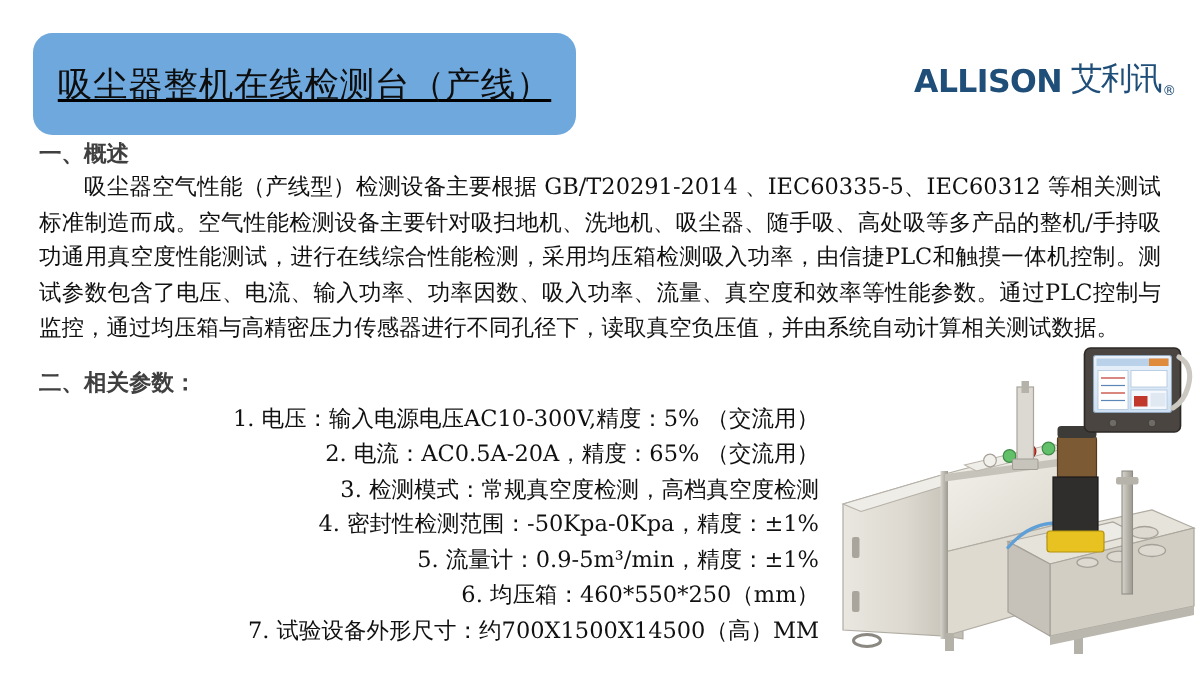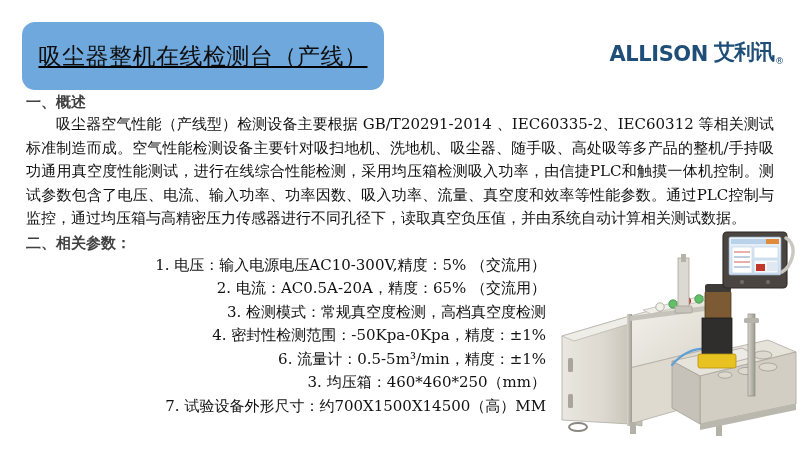--- a/index.html
+++ b/index.html
@@ -54,21 +54,21 @@
   #brand-latin {
     font-family: "DejaVu Sans", "Liberation Sans", sans-serif;
     font-size: 21px;
     font-weight: bold;
     color: #1f4e79;
     letter-spacing: -0.4px;
   }
   #brand-cn {
     font-family: "DejaVu Sans", "Liberation Sans", sans-serif;
     font-size: 21px;
-    font-weight: bold;
+    font-weight: normal;
     color: #1f4e79;
     margin-left: 6px;
     letter-spacing: -1px;
   }
   #brand-reg {
     font-family: "DejaVu Sans", "Liberation Sans", sans-serif;
     font-size: 9px;
     color: #1f4e79;
     margin-left: 1px;
     margin-top: -3px;
@@ -93,21 +93,22 @@
     font-family: "DejaVu Serif", "Liberation Serif", serif;
     font-size: 15px;
     color: #111111;
     line-height: 23.5px;
     text-indent: 30px;
     text-align: justify;
     margin: 1px 0 0 0;
     width: 748px;
   }
   #params-heading {
-    margin-top: 2px;
+    margin-top: 16px;
+    font-family: Liberation Mono, monospace;
   }
   #param-list {
     list-style: none;
     margin: 1px 0 0 0;
     padding: 0;
     width: 520px;
   }
   #param-list li {
     font-family: "DejaVu Serif", "Liberation Serif", serif;
     font-size: 15px;
@@ -141,31 +142,31 @@
     <span id="brand-cn">艾利讯</span>
     <span id="brand-reg">®</span>
   </div>
 
 </div>
 
 <div id="content">
 
   <p class="section-heading">一、概述</p>
 
-  <p id="overview-body">吸尘器空气性能（产线型）检测设备主要根据 GB/T20291-2014 、IEC60335-2、IEC60312 等相关测试标准制造而成。空气性能检测设备主要针对吸扫地机、洗地机、吸尘器、随手吸、高处吸等多产品的整机/手持吸功通用真空度性能测试，进行在线综合性能检测，采用均压箱检测吸入功率，由信捷PLC和触摸一体机控制。测试参数包含了电压、电流、输入功率、功率因数、吸入功率、流量、真空度和效率等性能参数。通过PLC控制与监控，通过均压箱与高精密压力传感器进行不同孔径下，读取真空负压值，并由系统自动计算相关测试数据。</p>
+  <p id="overview-body">吸尘器空气性能（产线型）检测设备主要根据 GB/T20291-2014 、IEC60335-5、IEC60312 等相关测试标准制造而成。空气性能检测设备主要针对吸扫地机、洗地机、吸尘器、随手吸、高处吸等多产品的整机/手持吸功通用真空度性能测试，进行在线综合性能检测，采用均压箱检测吸入功率，由信捷PLC和触摸一体机控制。测试参数包含了电压、电流、输入功率、功率因数、吸入功率、流量、真空度和效率等性能参数。通过PLC控制与监控，通过均压箱与高精密压力传感器进行不同孔径下，读取真空负压值，并由系统自动计算相关测试数据。</p>
 
   <p class="section-heading" id="params-heading">二、相关参数：</p>
 
   <ul id="param-list">
     <li>1. 电压：输入电源电压AC10-300V,精度：5%  （交流用）</li>
     <li>2. 电流：AC0.5A-20A，精度：65%   （交流用）</li>
     <li>3. 检测模式：常规真空度检测，高档真空度检测</li>
     <li>4. 密封性检测范围：-50Kpa-0Kpa，精度：±1%</li>
-    <li>6. 流量计：0.5-5m³/min，精度：±1%</li>
-    <li>3. 均压箱：460*460*250（mm）</li>
+    <li>5. 流量计：0.9-5m³/min，精度：±1%</li>
+    <li>6. 均压箱：460*550*250（mm）</li>
     <li>7. 试验设备外形尺寸：约700X1500X14500（高）MM</li>
   </ul>
 
 </div>
 
 <div id="machine-photo">
 <svg width="280" height="210" viewBox="0 0 280 210" xmlns="http://www.w3.org/2000/svg">
   <defs>
     <linearGradient id="panelG" x1="0" y1="0" x2="1" y2="0">
       <stop offset="0%" stop-color="#e9e7e0"></stop>

